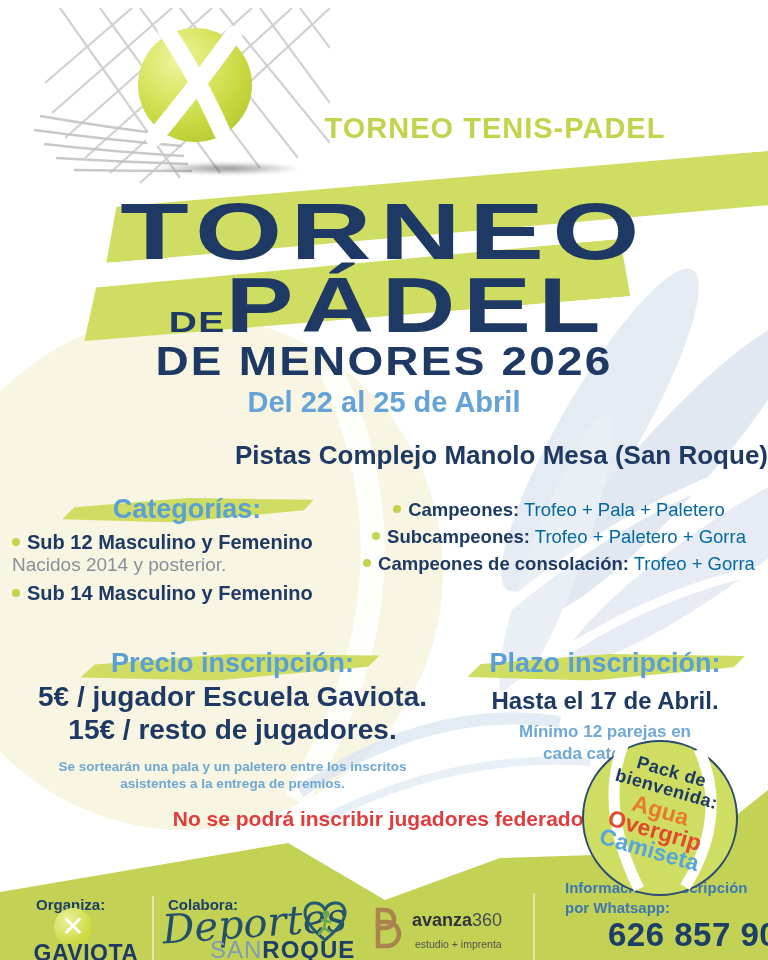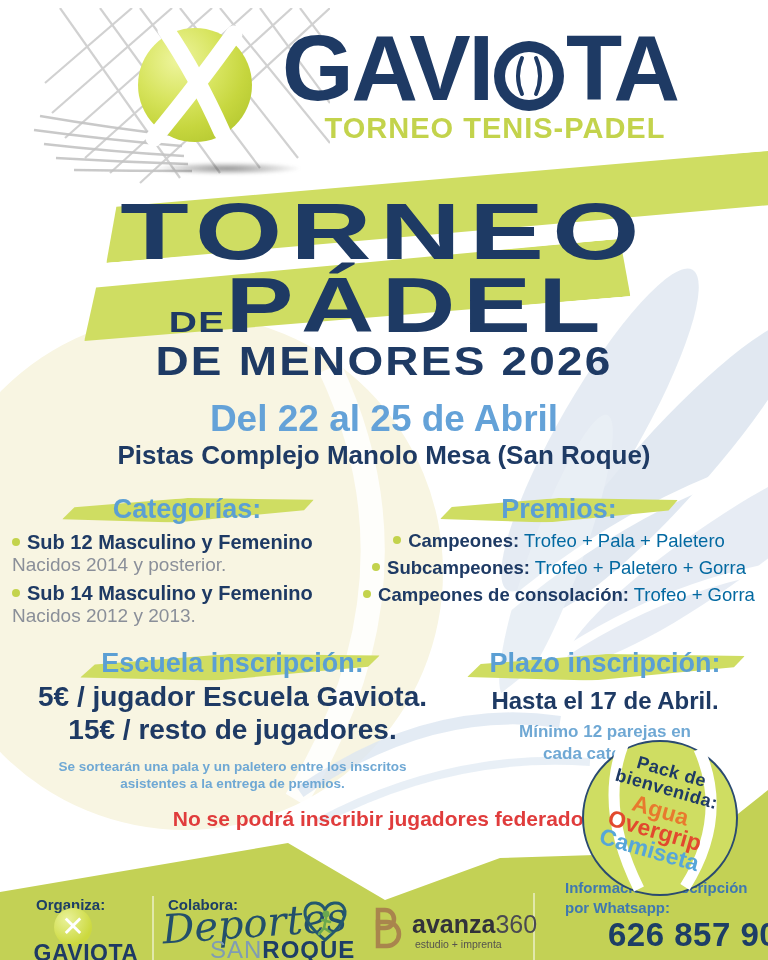--- a/index.html
+++ b/index.html
@@ -44,22 +44,22 @@
   .title1{left:0;top:192px;width:768px;z-index:3;font-size:80px;font-weight:800;color:#1e3a64;
           letter-spacing:6px;line-height:80px;transform:scaleX(1.4);transform-origin:50% 50%;text-align:center;}
   .title2{left:0;top:266px;width:768px;z-index:3;color:#1e3a64;text-align:center;line-height:78px;
           transform:scaleX(1.3);transform-origin:48% 50%;}
   .title2 .small-de{font-size:30px;font-weight:800;letter-spacing:1px;vertical-align:baseline;}
   .title2 .big{font-size:78px;font-weight:800;letter-spacing:6px;}
   .title3{left:0;top:338px;width:768px;z-index:3;font-size:41px;font-weight:800;color:#1e3a64;
           letter-spacing:2px;transform:scaleX(1.12);transform-origin:50% 50%;text-align:center;}
 
   
-  .dates{left:0;top:386px;width:768px;z-index:3;font-size:37px;font-weight:800;color:#64a2d8;text-align:center;margin-top:12px;}
-  .venue{left:0;top:440px;width:768px;z-index:3;font-size:26px;font-weight:bold;color:#1e3a64;text-align:center;}
+  .dates{left:0;top:386px;width:768px;z-index:3;font-size:29px;font-weight:800;color:#64a2d8;text-align:center;}
+  .venue{left:0;top:440px;width:768px;z-index:3;font-size:26px;font-weight:bold;color:#1e3a64;text-align:right;}
 
   
   .sec-head{position:relative;z-index:3;font-size:27px;font-weight:800;color:#5b9fd4;text-align:center;}
   .hl{position:absolute;background:#cfdd62;z-index:-1;
       clip-path:polygon(0 70%,5% 22%,50% 0,100% 26%,96% 68%,45% 100%);transform:rotate(-2deg);}
 
   
   .col-cat{left:12px;top:494px;width:350px;z-index:3;}
   .col-prem{left:352px;top:494px;width:414px;z-index:3;}
   .cat-item{margin-top:6px;text-align:left;}
@@ -104,21 +104,21 @@
     color:#fff;font-weight:800;font-size:28px;line-height:1;
   }
   .mini-gaviota{left:22px;top:940px;width:128px;text-align:center;font-size:23px;font-weight:800;color:#1e3a64;letter-spacing:.5px;z-index:7;}
   .deportes-script{left:162px;top:900px;z-index:7;font-family:"DejaVu Serif","Liberation Serif",serif;
     font-style:italic;font-size:40px;color:#234f6b;transform:rotate(-4deg);}
   .sanroque{left:210px;top:936px;z-index:7;font-size:24px;letter-spacing:1px;white-space:nowrap;}
   .sanroque .san{color:#7f9cb4;font-weight:normal;}
   .sanroque .roque{color:#1d3e66;font-weight:800;}
   .heart-icon{left:300px;top:896px;z-index:7;}
   .avanza-icon{left:368px;top:906px;z-index:7;}
-  .avanza-text{left:412px;top:910px;z-index:7;font-size:25px;white-space:nowrap;}
+  .avanza-text{left:412px;top:910px;z-index:7;font-size:18px;white-space:nowrap;}
   .avanza-text .a1{font-weight:800;color:#32323a;}
   .avanza-text .a2{font-weight:normal;color:#4a4a52;}
   .avanza-sub{left:415px;top:938px;z-index:7;font-size:10.5px;color:#55534d;text-align:center;}
   .info-label{left:565px;top:878px;width:195px;z-index:7;font-size:15px;font-weight:800;color:#3f78b0;line-height:1.35;}
   .phone{left:560px;top:916px;width:200px;z-index:7;font-size:33px;font-weight:800;color:#1d3e66;letter-spacing:.5px;white-space:nowrap;margin-left:48px;}
 
   .bg-svg{left:0;top:0;width:768px;height:960px;z-index:0;}
 </style>
 </head>
 <body>
@@ -164,30 +164,20 @@
       <path d="M 44,162 Q 102,163 162,163"></path>
     </g>
   </svg>
   <div class="abs logo-shadow"></div>
   <div class="abs logo-ball"></div>
   <svg class="abs logo-x" viewBox="0 0 160 150" aria-hidden="true">
     <path d="M 48,18 Q 78,62 104,120" stroke="#ffffff" stroke-width="17" fill="none" stroke-linecap="round"></path>
     <path d="M 116,22 Q 82,70 36,126" stroke="#ffffff" stroke-width="17" fill="none" stroke-linecap="round"></path>
   </svg>
 
-  <div class="abs wordmark">
-    <span>GAVI</span>
-      <span class="ball-o"><svg viewBox="0 0 72 72" width="72" height="72">
-      <circle cx="36" cy="36" r="35" fill="#1e3a64"></circle>
-      <circle cx="36" cy="36" r="24" fill="#ffffff"></circle>
-      <path d="M 29,18 Q 21,36 29,54" stroke="#1e3a64" stroke-width="4" fill="none" stroke-linecap="round"></path>
-      <path d="M 43,18 Q 51,36 43,54" stroke="#1e3a64" stroke-width="4" fill="none" stroke-linecap="round"></path>
-    </svg></span>
-      <span>TA</span>
-  </div>
   <div class="abs brand-sub">TORNEO TENIS-PADEL</div>
 
   <div class="abs band band1"></div>
   <div class="abs band band2"></div>
   <div class="abs title1">TORNEO</div>
   <div class="abs title2">
     <span class="small-de">DE</span><span class="big">PÁDEL</span>
   </div>
   <div class="abs title3">DE MENORES 2026</div>
 
@@ -198,44 +188,39 @@
     <div class="sec-head">
       <span class="hl" style="left:50px;top:4px;width:252px;height:24px;"></span>
       <span>Categorías:</span>
     </div>
     <div class="cat-item">
       <div class="cat-title"><span class="bullet"></span><span>Sub 12 Masculino y Femenino</span></div>
       <div class="cat-sub">Nacidos 2014 y posterior.</div>
     </div>
     <div class="cat-item">
       <div class="cat-title"><span class="bullet"></span><span>Sub 14 Masculino y Femenino</span></div>
-      <div class="cat-sub">Nacidos 2012 y 2013.</div>
     </div>
   </div>
 
   <div class="abs col-prem">
-    <div class="sec-head">
-      <span class="hl" style="left:88px;top:4px;width:238px;height:24px;"></span>
-      <span>Premios:</span>
-    </div>
     <div class="prem-item">
       <span class="bullet"></span><span class="lbl">Campeones:</span><span class="val"> Trofeo + Pala + Paletero</span>
     </div>
     <div class="prem-item">
       <span class="bullet"></span><span class="lbl">Subcampeones:</span><span class="val"> Trofeo + Paletero + Gorra</span>
     </div>
     <div class="prem-item">
       <span class="bullet"></span><span class="lbl">Campeones de consolación:</span><span class="val"> Trofeo + Gorra</span>
     </div>
   </div>
 
   <div class="abs col-price">
     <div class="sec-head">
       <span class="hl" style="left:70px;top:6px;width:300px;height:26px;"></span>
-      <span>Escuela inscripción:</span>
+      <span>Precio inscripción:</span>
     </div>
     <div class="price-line">5€ / jugador Escuela Gaviota.</div>
     <div class="price-line">15€ / resto de jugadores.</div>
     <div class="raffle">Se sortearán una pala y un paletero entre los inscritos asistentes a la entrega de premios.</div>
   </div>
 
   <div class="abs col-plazo">
     <div class="sec-head">
       <span class="hl" style="left:12px;top:6px;width:278px;height:26px;"></span>
       <span>Plazo inscripción:</span>

